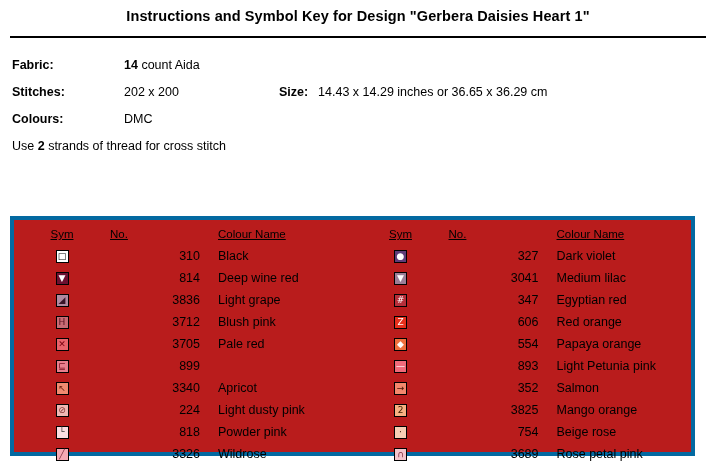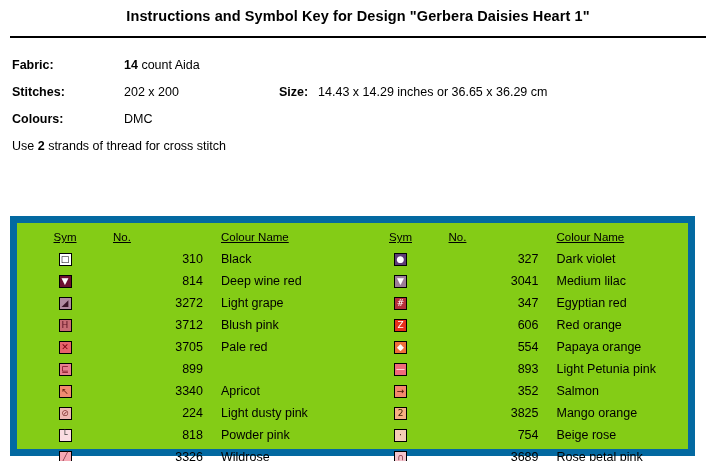--- a/index.html
+++ b/index.html
@@ -61,23 +61,23 @@
     font-size: 12.5px;
   }
   .usage b { font-weight: bold; }
 
   .table-box {
     position: absolute;
     left: 10px;
     top: 208px;
     width: 685px;
     height: 240px;
-    border: 7px solid #0369a1;
-    box-sizing: border-box;
-    background: #84cc16;
+    border: 4px solid #0369a1;
+    box-sizing: border-box;
+    background: #b91c1c;
   }
   .cols {
     display: flex;
     padding: 8px 0 0 0;
     height: 100%;
     box-sizing: border-box;
   }
   .col {
     width: 50%;
     box-sizing: border-box;
@@ -207,21 +207,21 @@
               </div>
               <div class="no-cell">814</div>
               <div class="name-cell">Deep wine red</div>
             </div>
             <div class="row">
               <div class="sym-cell">
                 <span class="swatch" style="background: rgb(176, 138, 160);">
                   <span class="glyph" style="color: rgb(58, 20, 40);">◢</span>
                 </span>
               </div>
-              <div class="no-cell">3272</div>
+              <div class="no-cell">3836</div>
               <div class="name-cell">Light grape</div>
             </div>
             <div class="row">
               <div class="sym-cell">
                 <span class="swatch" style="background: rgb(200, 107, 116);">
                   <span class="glyph" style="color: rgb(90, 16, 32);">H</span>
                 </span>
               </div>
               <div class="no-cell">3712</div>
               <div class="name-cell">Blush pink</div>

